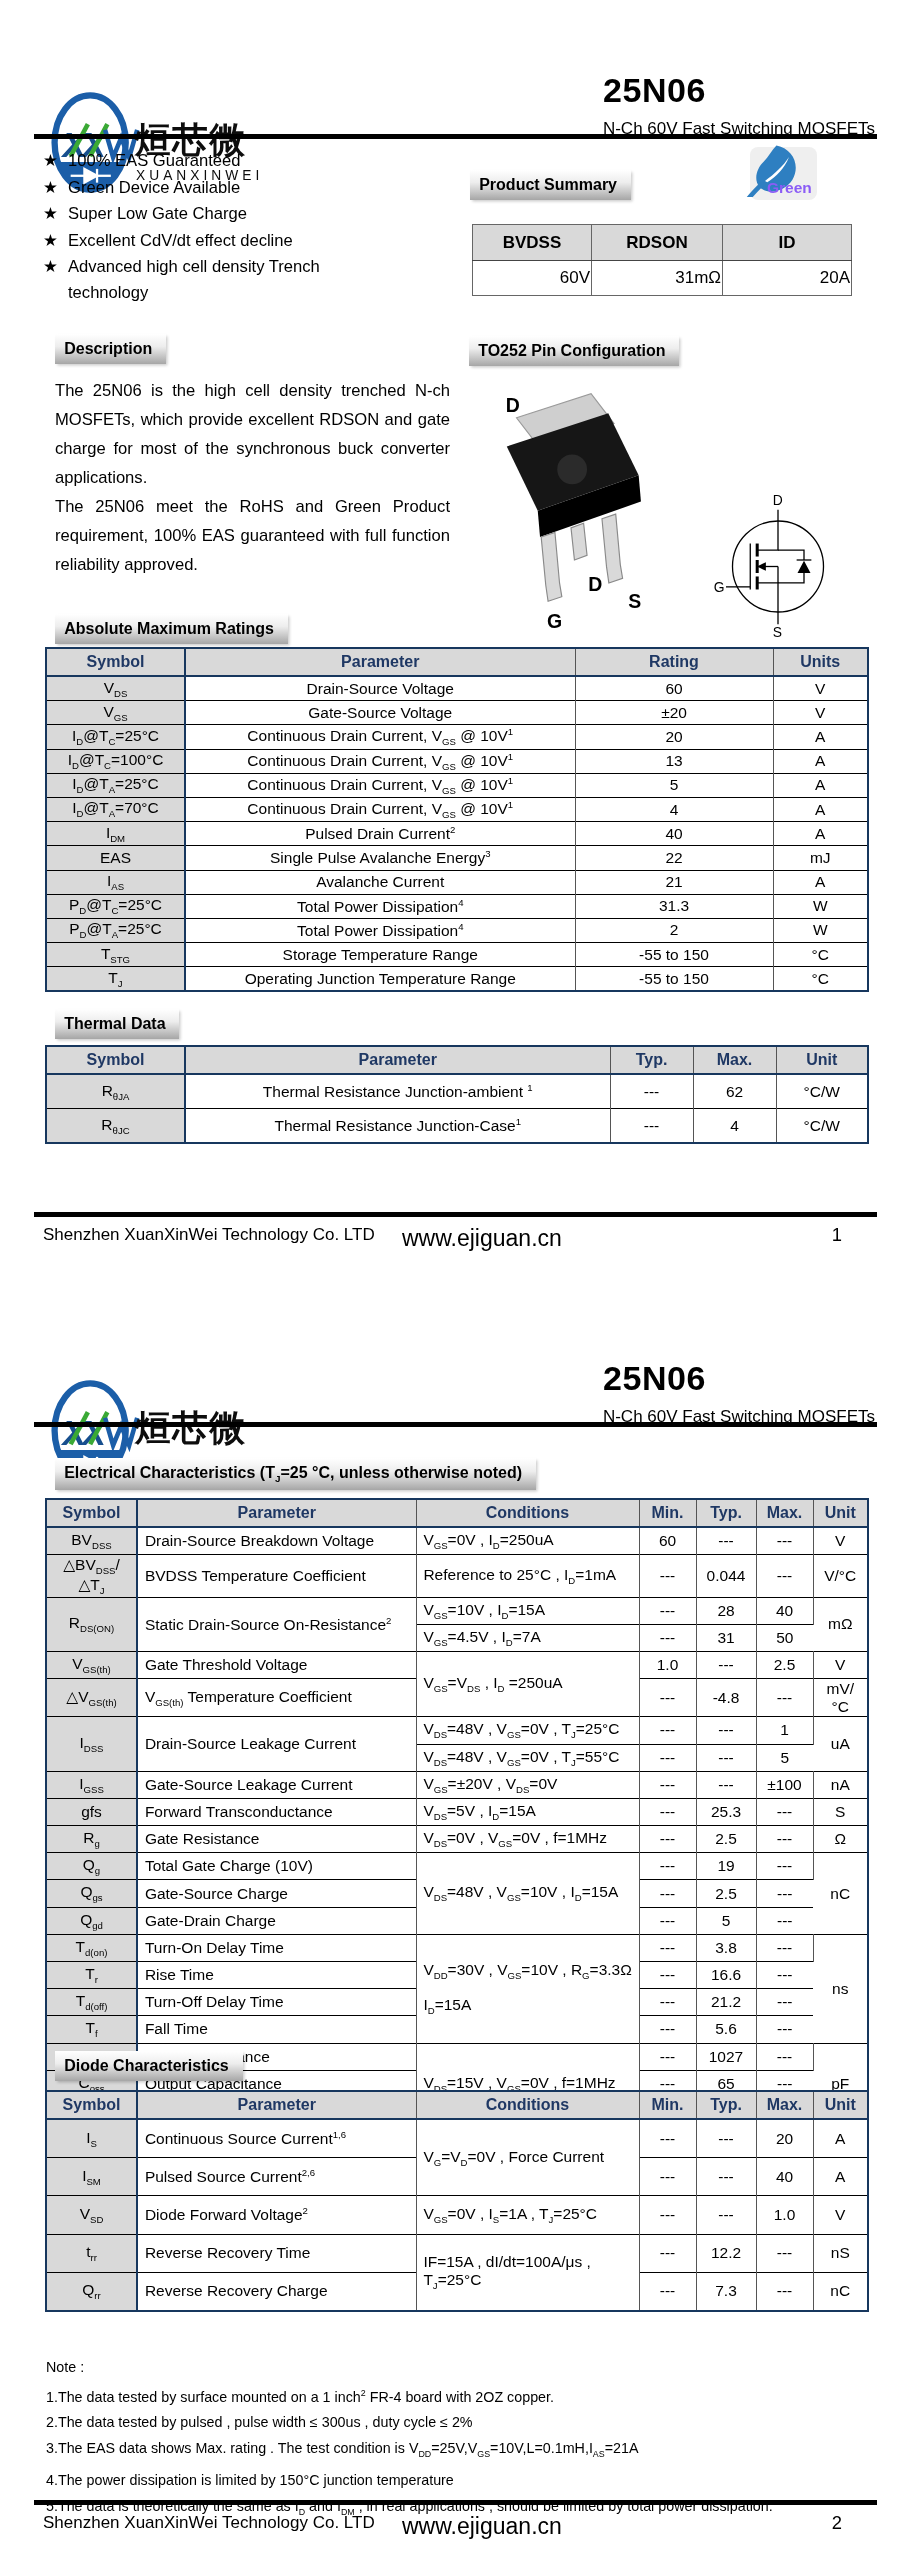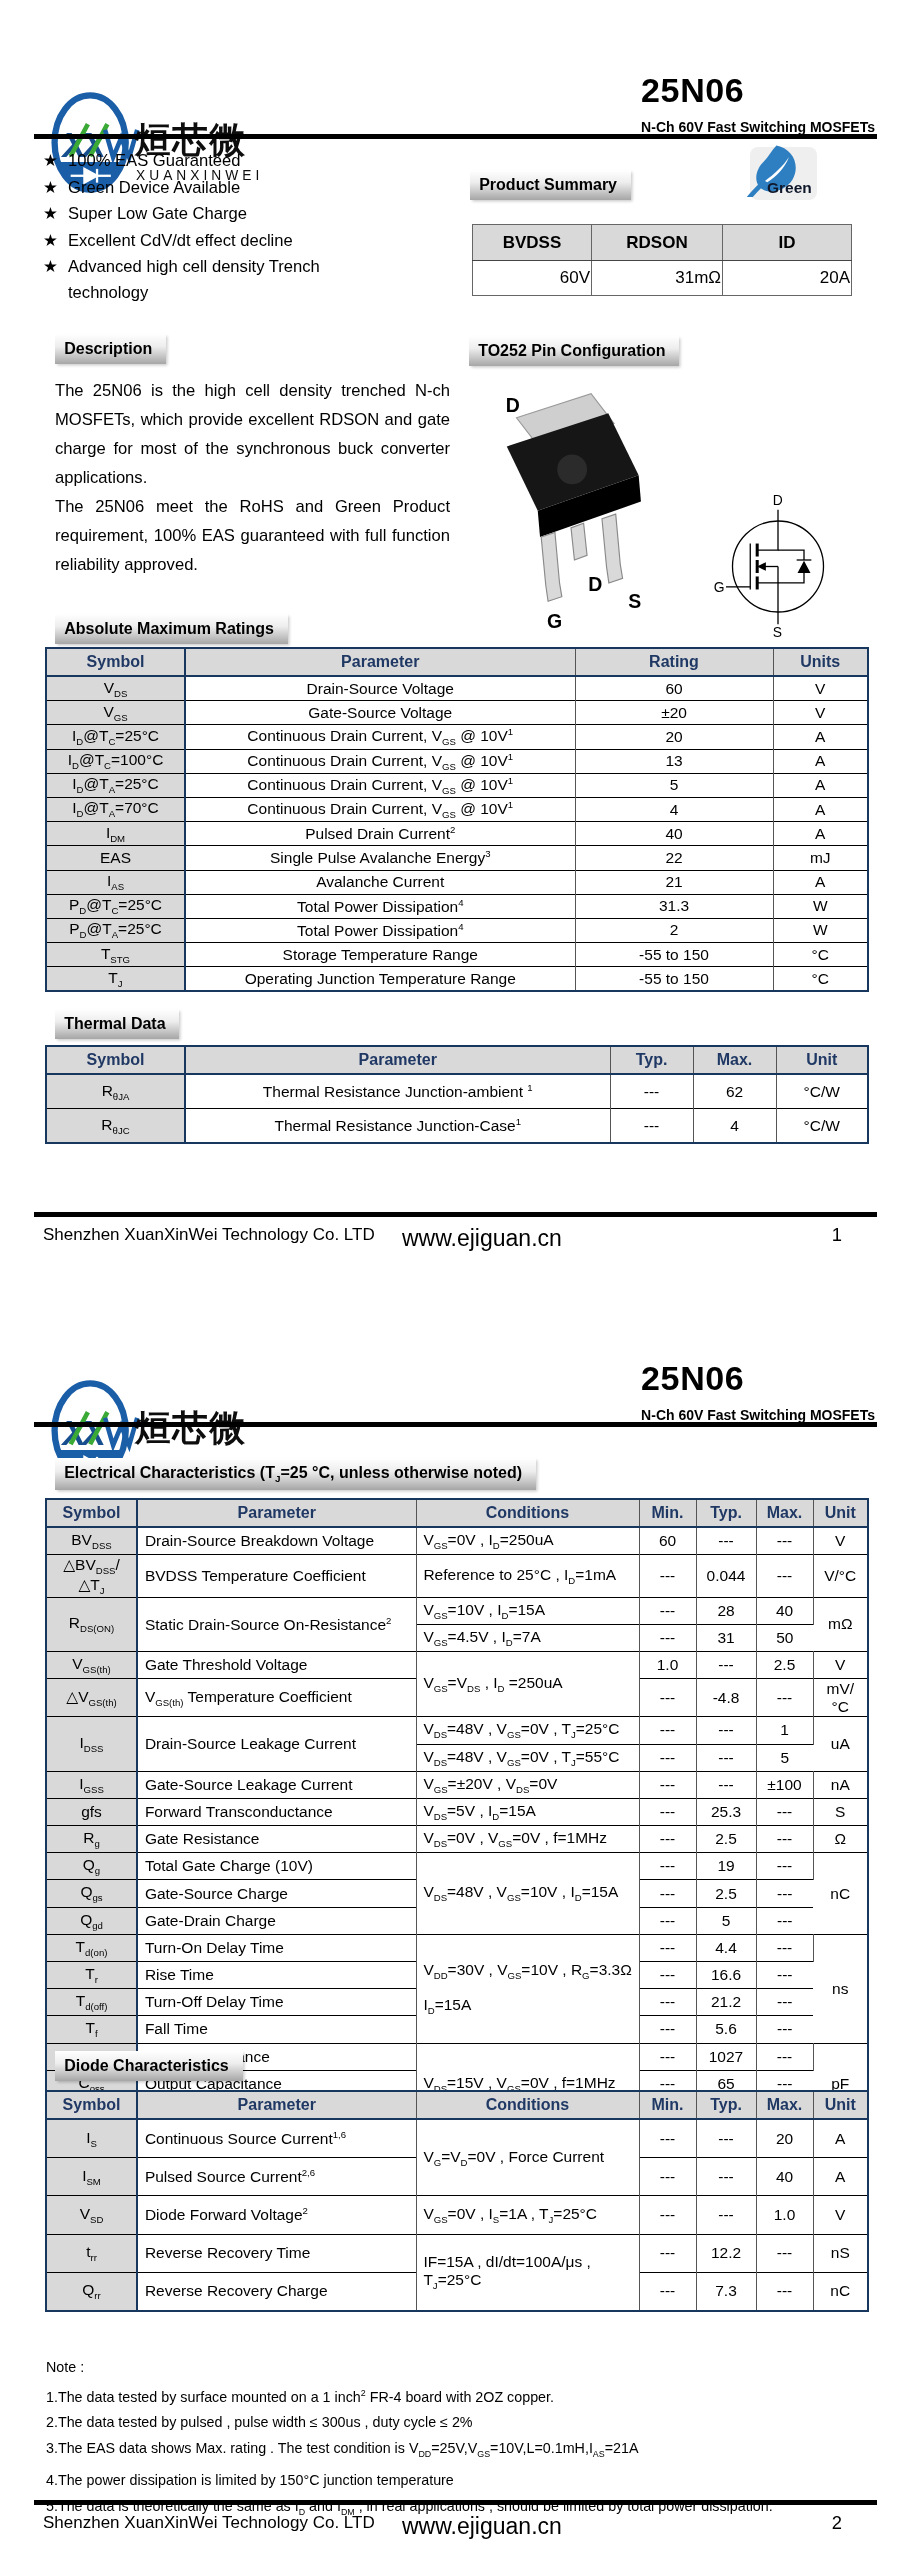--- a/index.html
+++ b/index.html
@@ -3,21 +3,21 @@
 <meta charset="utf-8">
 <style>
   html,body{margin:0;padding:0;background:#fff;}
   body{width:911px;font-family:"Liberation Sans",sans-serif;color:#000;}
   .page{position:relative;width:911px;height:1288px;background:#fff;overflow:hidden;}
   .abs{position:absolute;}
   
   .hrule{position:absolute;left:34px;right:34px;height:4.6px;background:#000;}
   .title-block{position:absolute;right:36px;top:72px;}
   .pn{font-size:34px;font-weight:bold;line-height:36px;letter-spacing:0.6px;}
-  .sub{font-size:14px;font-weight:bold;margin-top:11px;}
+  .sub{font-size:17px;font-weight:normal;margin-top:11px;}
   
   .slabel{display:inline-block;padding:5.7px 13.8px 6.3px 9.2px;background:linear-gradient(180deg,#ffffff 0%,#ededed 42%,#a6a6a6 100%);
           font-weight:bold;font-size:16px;color:#000;box-shadow:2.3px 2.3px 2.9px rgba(0,0,0,0.22);white-space:nowrap;}
   
   .features{list-style:none;margin:0;padding:0;font-size:16.6px;}
   .features li{position:relative;padding-left:25px;line-height:26px;margin-bottom:0.6px;}
   .features li .star{position:absolute;left:0;top:0;}
   
   .desc p{margin:0 0 0 0;font-size:16.6px;line-height:29px;text-align:justify;}
   
@@ -28,21 +28,21 @@
   .dt{border-collapse:collapse;border:2.3px solid #17375E;table-layout:fixed;width:822px;}
   .dt th{background:#D9D9D9;color:#1F3864;font-weight:bold;font-size:16px;height:26px;border-right:1.1px solid #555;border-bottom:2.3px double #17375E;padding:0 2.3px;}
   .dt td{font-size:15.5px;text-align:center;border-right:1.1px solid #555;border-top:1.1px solid #000;padding:0.6px 4.6px;background:#fff;vertical-align:middle;}
   .dt th:last-child,.dt td:last-child{border-right:none;}
   .dt .sy{background:#D9D9D9;border-right:2.3px double #17375E;}
   .dt td.pl,.dt td.cl{text-align:left;padding-left:6.9px;}
   .r38 td{height:22px;} .r43 td{height:25px;} .r56 td{height:32px;} .r62 td{height:36px;}
   sub{font-size:62%;} sup{font-size:62%;vertical-align:super;}
   
   .gbadge{position:absolute;left:750px;top:147px;width:67px;height:53px;background:#efefef;border-radius:8px;}
-  .gbadge .gtxt{position:absolute;right:5.2px;bottom:3.4px;font-size:15.5px;font-weight:bold;color:#0f172a;}
+  .gbadge .gtxt{position:absolute;right:5.2px;bottom:3.4px;font-size:15.5px;font-weight:bold;color:#8b5cf6;}
   
   .notes{font-size:14.3px;line-height:23.5px;}
   .notes .nt{margin-bottom:2.3px;}
   
   .footer-company{position:absolute;left:43px;font-size:17px;}
   .footer-site{position:absolute;left:402px;font-size:23px;}
   .footer-page{position:absolute;right:69px;font-size:18.4px;}
 </style>
 </head>
 <body>
@@ -476,21 +476,21 @@
           <td>---</td>
         </tr>
     <tr>
           <td class="sy">T<sub>d(on)</sub></td>
           <td class="pl">Turn-On Delay Time</td>
           <td class="cl" rowspan="4">
             <div>V<sub>DD</sub>=30V , V<sub>GS</sub>=10V , R<sub>G</sub>=3.3Ω</div>
             <div style="margin-top:15px;">I<sub>D</sub>=15A</div>
           </td>
           <td>---</td>
-          <td>4.4</td>
+          <td>3.8</td>
           <td>---</td>
           <td rowspan="4">ns</td>
         </tr>
     <tr>
           <td class="sy">T<sub>r</sub></td>
           <td class="pl">Rise Time</td>
           <td>---</td>
           <td>16.6</td>
           <td>---</td>
         </tr>

